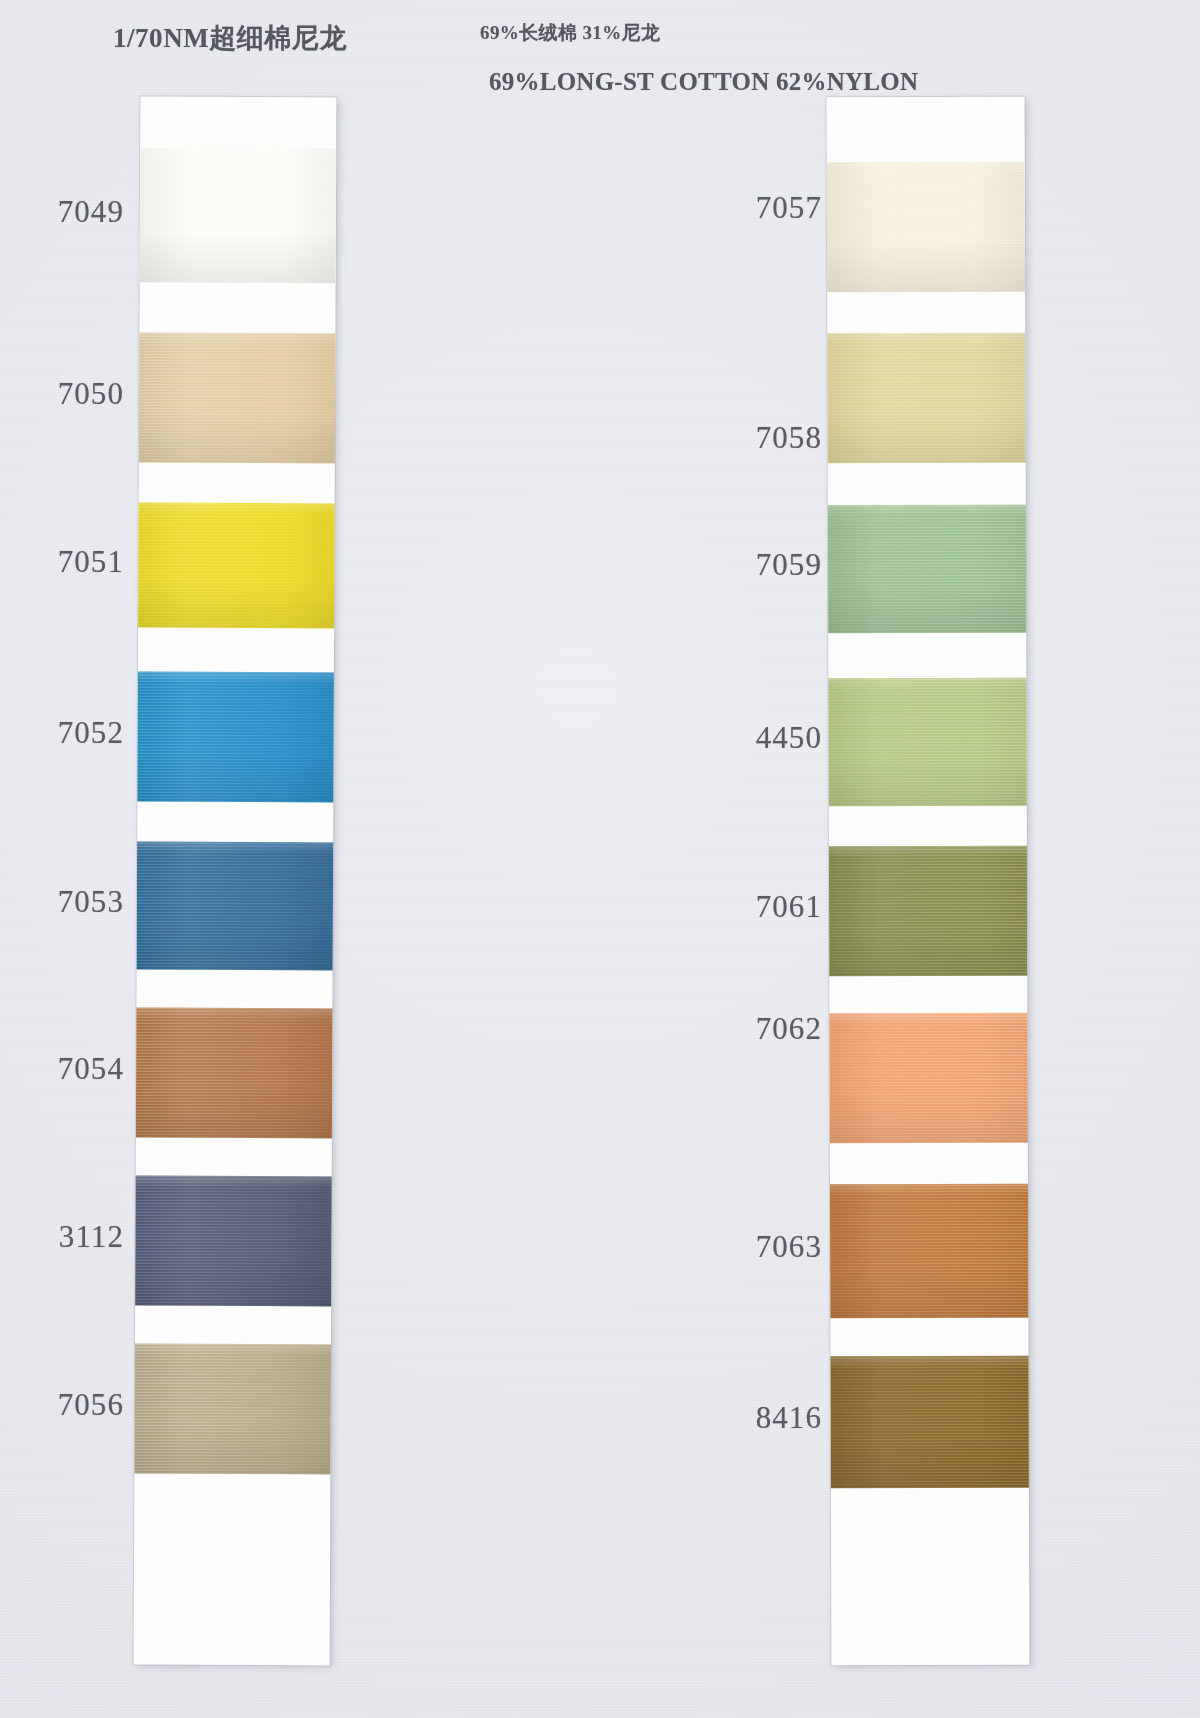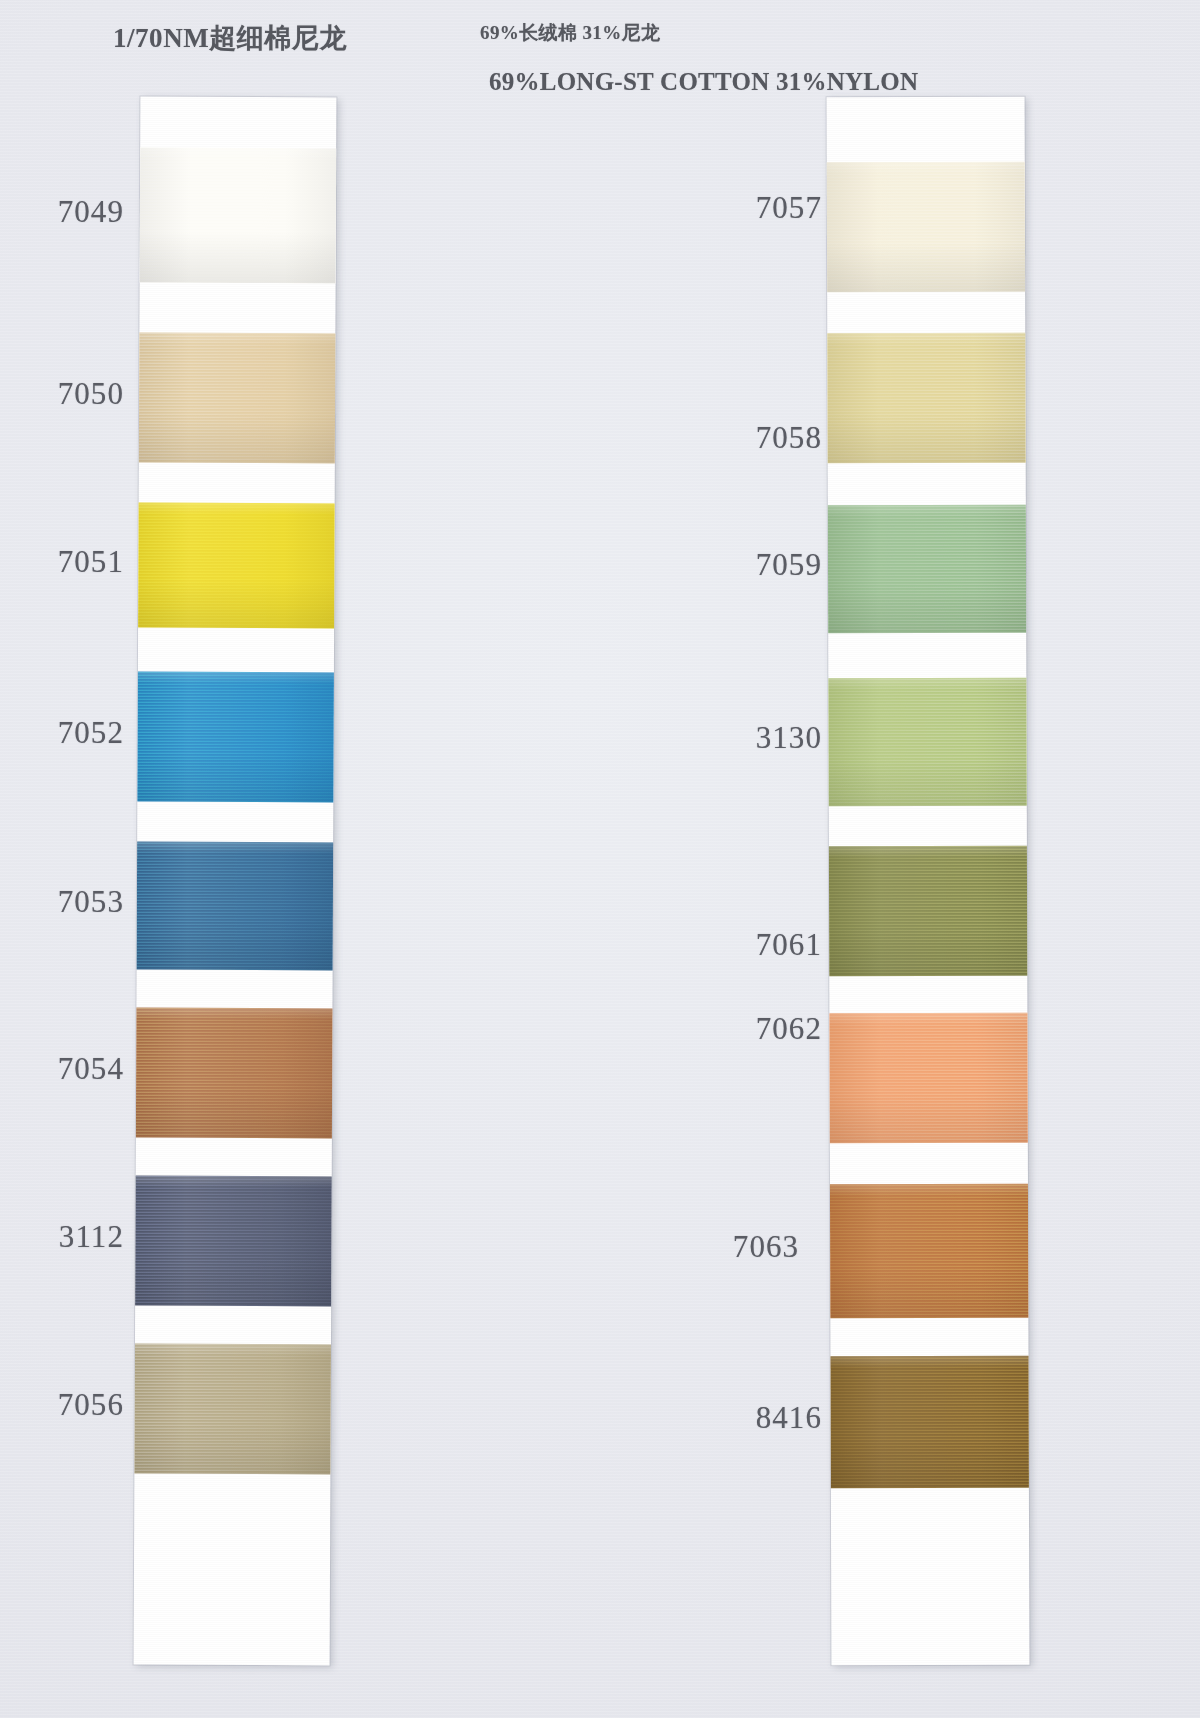--- a/index.html
+++ b/index.html
@@ -135,21 +135,21 @@
   #column-1 .swatch-label { left: 10px; }
   #column-2 .swatch-label { left: 358px; }
 </style>
 </head>
 <body>
 
 <div id="scan-surface"></div>
 
 <div class="caption" id="caption-left">1/70NM超细棉尼龙</div>
 <div class="caption" id="caption-mid">69%长绒棉 31%尼龙</div>
-<div class="caption" id="caption-eng">69%LONG-ST COTTON   31%NYLON</div>
+<div class="caption" id="caption-eng">69%LONG-ST COTTON   62%NYLON</div>
 
 <div class="column" id="column-1">
   <div class="card" id="card-1">
       <div class="swatch" style="top: 51px; height: 135px; background: rgb(253, 252, 247);"></div>
       <div class="swatch" style="top: 236px; height: 130px; background: rgb(228, 207, 166);"></div>
       <div class="swatch" style="top: 406px; height: 125px; background: rgb(238, 219, 46);"></div>
       <div class="swatch" style="top: 575px; height: 130px; background: rgb(45, 143, 201);"></div>
       <div class="swatch" style="top: 745px; height: 128px; background: rgb(58, 111, 155);"></div>
       <div class="swatch" style="top: 911px; height: 130px; background: rgb(180, 121, 79);"></div>
       <div class="swatch" style="top: 1079px; height: 130px; background: rgb(88, 95, 118);"></div>
@@ -171,21 +171,21 @@
       <div class="swatch" style="top: 408px; height: 128px; background: rgb(157, 194, 149);"></div>
       <div class="swatch" style="top: 581px; height: 128px; background: rgb(183, 202, 132);"></div>
       <div class="swatch" style="top: 749px; height: 130px; background: rgb(139, 143, 82);"></div>
       <div class="swatch" style="top: 916px; height: 130px; background: rgb(242, 164, 115);"></div>
       <div class="swatch" style="top: 1087px; height: 134px; background: rgb(192, 122, 66);"></div>
       <div class="swatch" style="top: 1259px; height: 132px; background: rgb(139, 107, 50);"></div>
     </div>
 <div class="swatch-label" style="top: 190px;">7057</div>
     <div class="swatch-label" style="top: 376px; margin-top: 44px;">7058</div>
     <div class="swatch-label" style="top: 547px;">7059</div>
-    <div class="swatch-label" style="top: 720px;">3130</div>
-    <div class="swatch-label" style="top: 927px; font-family: Liberation Serif, serif;">7061</div>
+    <div class="swatch-label" style="top: 720px;">4450</div>
+    <div class="swatch-label" style="top: 889px; font-family: Liberation Serif, serif;">7061</div>
     <div class="swatch-label" style="top: 1011px;">7062</div>
-    <div class="swatch-label" style="top: 1229px; text-align: center;">7063</div>
+    <div class="swatch-label" style="top: 1229px;">7063</div>
     <div class="swatch-label" style="top: 1400px;">8416</div>
   </div>
 <div class="column" id="column-3">
   
 </div>
 
 </body></html>

